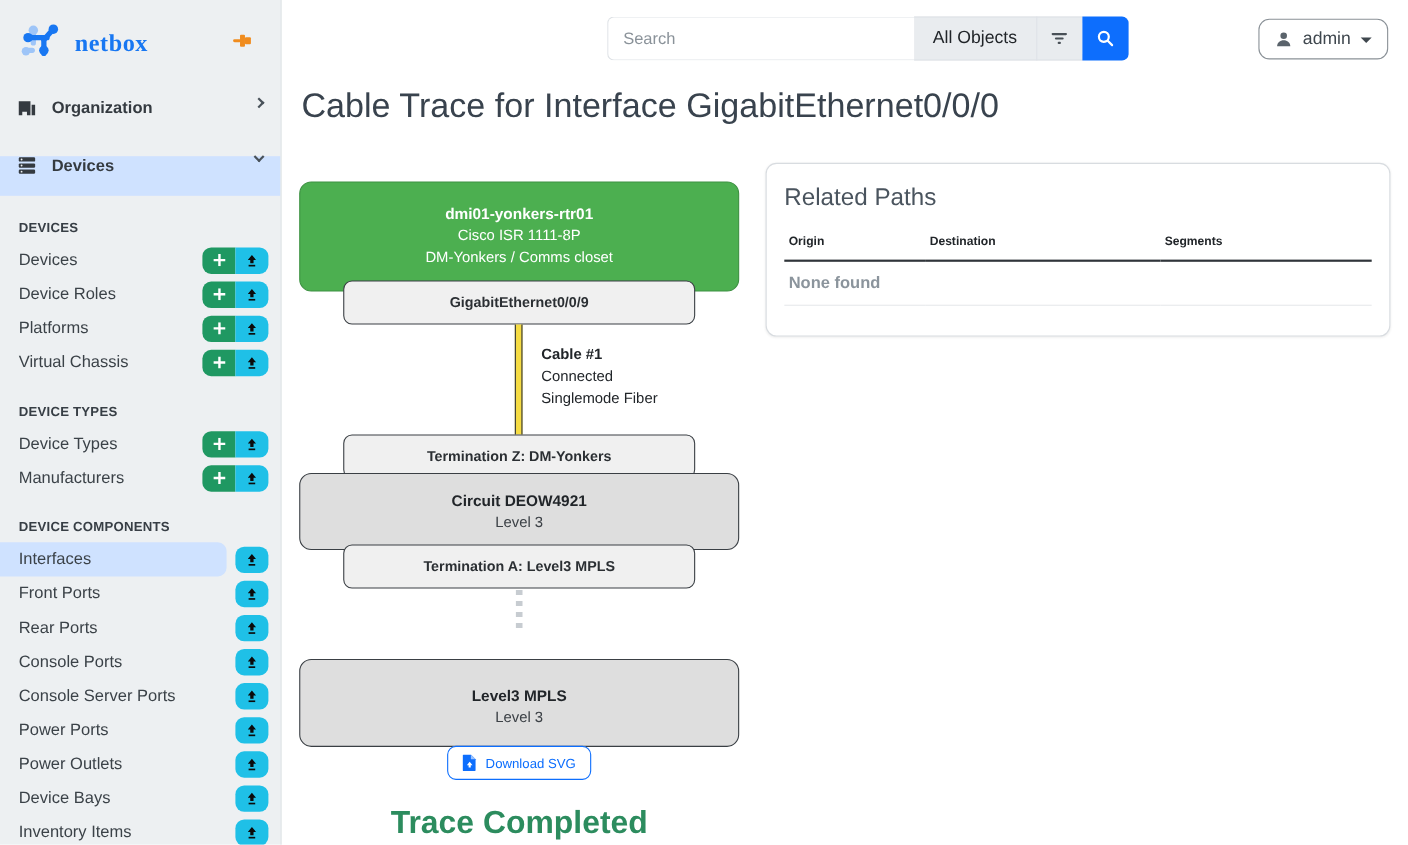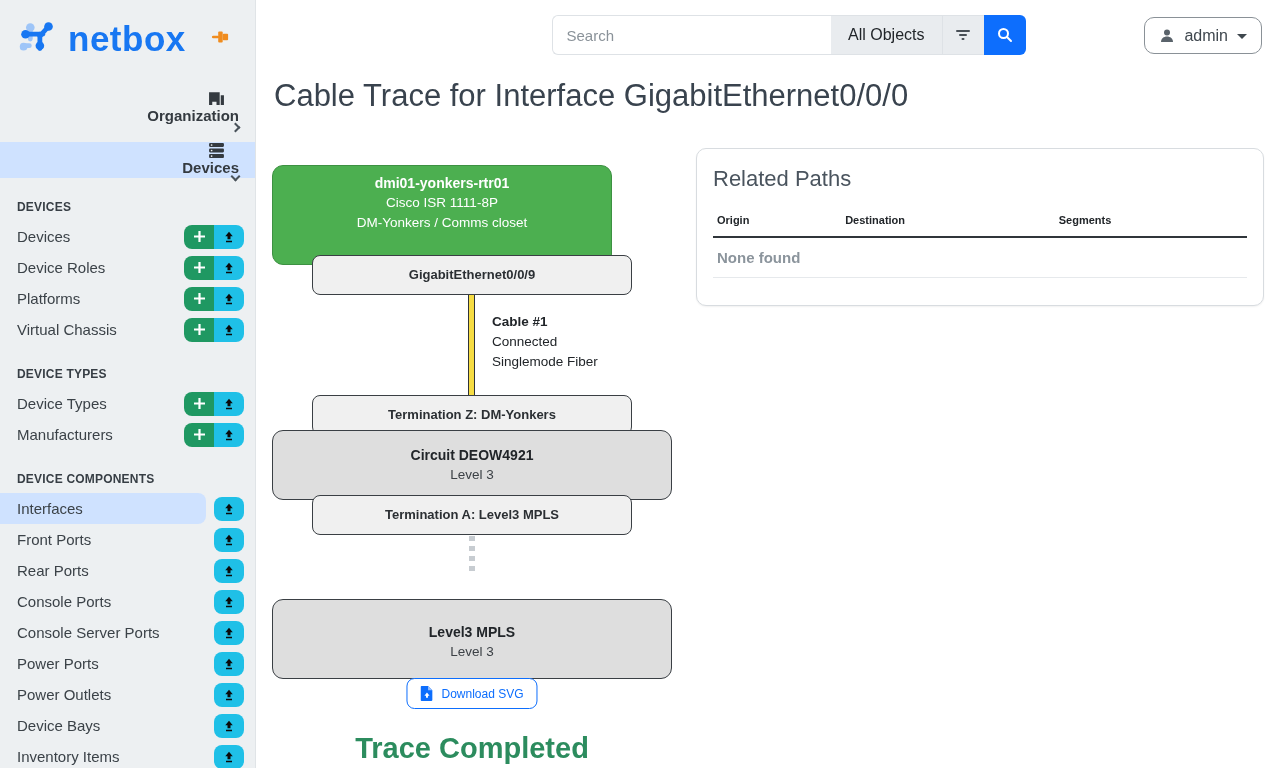--- a/index.html
+++ b/index.html
@@ -6,23 +6,23 @@
   html,body { margin:0; padding:0; }
   body {
     width:1280px; height:768px; overflow:hidden;
     display:flex; background:#fff;
     font-family:"Liberation Sans","DejaVu Sans",sans-serif;
     color:#343a40;
   }
   
   .sidebar { width:256px; min-width:256px; height:768px; background:#edf0f2; border-right:1px solid #e0e4e7; overflow:hidden; }
   .logo-row { display:flex; align-items:center; padding:16px 16px 6px 14px; position:relative; cursor:pointer; }
-  .brand { font-size:35px; font-weight:bold; color:#1877f2; margin-left:8px; letter-spacing:0.5px; }
+  .brand { font-size:22px; font-weight:bold; color:#1877f2; margin-left:8px; letter-spacing:0.5px;font-family:Liberation Serif, serif; }
   .pin-btn { position:absolute; right:26px; top:30px; background:none; border:none; padding:0; cursor:pointer; }
-  .menu-row { display:flex; align-items:flex-end; height:36px; padding:0 16px; font-weight:bold; font-size:15px; color:#343a40; cursor:pointer;flex-direction:column; }
+  .menu-row { display:flex; align-items:flex-start; height:36px; padding:0 16px; font-weight:bold; font-size:15px; color:#343a40; cursor:pointer; }
   .menu-row .m-icon { width:18px; display:flex; margin-right:13px; }
   .menu-row .chev { margin-left:auto; display:flex; }
   .menu-row.first { margin-top:22px; }
   .menu-row.second { margin-top:16px; }
   .menu-row.open { background:#cfe2ff; }
   .chev-r { width:7px; height:7px; border-right:2px solid #49525a; border-bottom:2px solid #49525a; transform:rotate(-45deg); }
   .chev-d { width:7px; height:7px; border-right:2px solid #49525a; border-bottom:2px solid #49525a; transform:rotate(45deg); margin-top:-3px; }
   .sec-header { font-size:12px; font-weight:bold; color:#373e45; padding:0 17px; margin:22px 0 7px; letter-spacing:0.2px; }
   .nav-row { display:flex; align-items:center; height:31px; padding-right:11px; cursor:pointer; }
   .nav-hl { flex:1; height:31px; display:flex; align-items:center; padding-left:17px; margin-right:8px; border-radius:0 8px 8px 0; font-size:15px; color:#3b4248; }
@@ -41,21 +41,21 @@
   .scope-seg { display:flex; align-items:center; padding:0 17px; background:#e9ecef; border-top:1px solid #dee2e6; border-bottom:1px solid #dee2e6; font-size:16px; color:#212529; cursor:pointer; white-space:nowrap; }
   .filter-seg { width:42px; background:#e9ecef; border:1px solid #dee2e6; border-right:none; display:flex; align-items:center; justify-content:center; cursor:pointer; }
   .go-seg { width:42px; background:#0d6efd; border:none; border-radius:0 6px 6px 0; display:flex; align-items:center; justify-content:center; cursor:pointer; }
   .admin-btn { position:absolute; right:18px; top:17px; height:37px; display:flex; align-items:center; gap:9px; padding:0 14px; border:1px solid #8a9197; border-radius:10px; background:#fff; color:#3f474e; font-size:16px; cursor:pointer; }
   .caret-d { width:0; height:0; border-left:5px solid transparent; border-right:5px solid transparent; border-top:5px solid #3f474e; margin-top:2px; }
   .page-title { font-size:31px; font-weight:400; color:#39434e; margin:8px 0 0 18px; }
   .content { display:flex; align-items:flex-start; margin-top:34px; padding:0 16px; }
   
   .trace-wrap { width:400px; min-width:400px; height:622px; position:relative; margin-top:17px; }
   .tbox { position:absolute; text-align:center; border:1px solid #3a3f44; }
-  .device-box { left:0; top:0; width:340px; height:100px; background:#4caf50; border-color:#3d9142; border-radius:11px; color:#fff; padding-top:7px; cursor:pointer; }
+  .device-box { left:0; top:0; width:400px; height:100px; background:#4caf50; border-color:#3d9142; border-radius:11px; color:#fff; padding-top:18px; cursor:pointer; }
   .device-box .nm { font-weight:bold; font-size:14px; }
   .device-box div { line-height:20px; font-size:13.5px; }
   .term-box { left:40px; width:320px; height:40px; background:#f0f0f0; border-radius:8px; font-size:13px; font-weight:bold; color:#2b2f33; line-height:38px; cursor:pointer; }
   .iface-box { top:90px; }
   .termz-box { top:230px; }
   .terma-box { top:330px; }
   .cable-line { position:absolute; left:196px; top:130px; width:7px; height:100px; background:#f6dc43; border-left:1px solid #2f3338; border-right:1px solid #2f3338; }
   .cable-text { position:absolute; left:220px; top:147px; text-align:left; font-size:13.5px; line-height:20px; color:#212529; cursor:pointer; }
   .cable-text .cl { font-weight:bold; }
   .circuit-box { left:0; top:265px; width:400px; height:70px; background:#dedede; border-radius:11px; padding-top:14px; cursor:pointer; }

